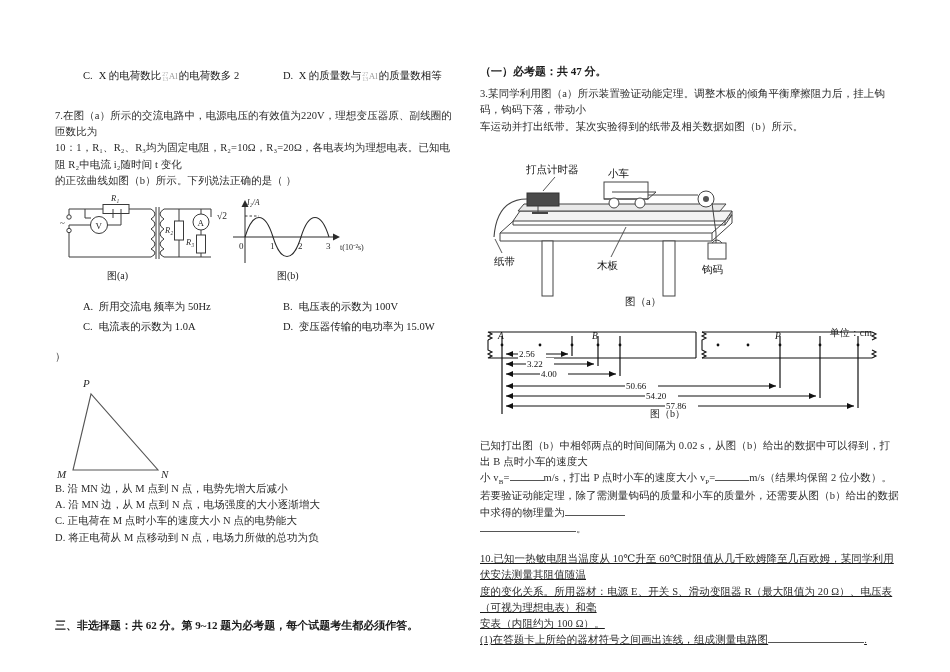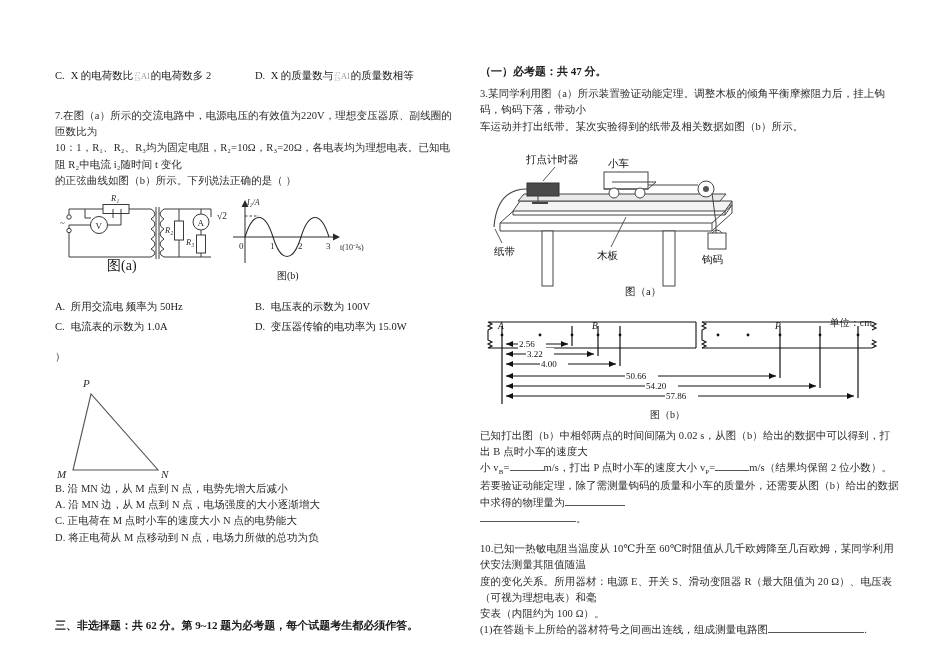--- a/index.html
+++ b/index.html
@@ -11,49 +11,49 @@
     overflow:hidden;
     position:relative;
   }
   .page{position:absolute;inset:0;}
   .col{position:absolute;top:0;width:400px;}
   .colL{left:55px;}
   .colR{left:480px;width:420px;}
 
   .ln{font-size:10.5px;line-height:1.55;color:#2b2b2b;letter-spacing:.1px;}
   .opt-row{display:flex;font-size:10.5px;line-height:1.5;margin:3px 0;}
-  .opt{width:50%;padding-right:6px;box-sizing:border-box;}
+  .opt{width:50%;padding-right:6px;box-sizing:border-box;margin-left:28px;}
   .opt .lbl{display:inline-block;min-width:13px;}
   .stack .opt-row{margin:4px 0;}
   .blk{margin-top:9px;}
   sup,sub{font-size:7px;}
   .isotope{display:inline-block;vertical-align:baseline;position:relative;
            font-size:9px;color:#9a9a9a;margin:0 1px;}
   .isotope .nums{display:inline-block;font-size:6px;line-height:.85;
                  vertical-align:middle;text-align:right;margin-right:.5px;color:#b4b4b4;}
   .isotope .nums i{display:block;font-style:normal;}
   .blankline{display:inline-block;border-bottom:1px solid #555;min-width:34px;height:9px;}
   .blankline.lg{min-width:96px;}
   .blankline.md{min-width:60px;}
 
   
   .fig7{position:relative;height:92px;margin-top:6px;text-decoration:underline;}
-  .fig7 .cap-a{position:absolute;left:52px;top:62px;font-size:14px;}
+  .fig7 .cap-a{position:absolute;left:52px;top:74px;font-size:10px;}
   .fig7 .cap-b{position:absolute;left:222px;top:74px;font-size:10px;}
 
   
   .fig8{position:relative;height:118px;margin-top:4px;}
 
   
-  .fig9a{position:relative;height:165px;margin-top:10px;}
+  .fig9a{position:relative;height:165px;margin-top:20px;}
   .fig9a .cap{position:absolute;left:145px;top:140px;font-size:10.5px;}
 
   
   .fig9b{position:relative;height:110px;margin-top:6px;}
-  .fig9b .cap{position:absolute;left:170px;top:92px;font-size:10px;}
+  .fig9b .cap{position:absolute;left:170px;top:81px;font-size:10px;}
   .unit{position:absolute;right:28px;top:0px;font-size:10px;}
 
   svg{display:block;overflow:visible;}
   .sec-head{font-weight:bold;font-size:11px;font-family:Liberation Serif, serif;}
   .bottomline{position:absolute;left:55px;top:618px;width:520px;}
 </style>
 </head>
 <body>
 
 <div class="page">
@@ -343,21 +343,21 @@
         <span>小 v</span><sub>B</sub><span>=</span><span class="blankline"></span><span>m/s，打出 P 点时小车的速度大小 v</span><sub>P</sub><span>=</span><span class="blankline"></span><span>m/s（结果均保留 2 位小数）。</span>
       </div>
       <div class="ln">
         <span>若要验证动能定理，除了需测量钩码的质量和小车的质量外，还需要从图（b）给出的数据中求得的物理量为</span><span class="blankline md"></span>
       </div>
       <div class="ln">
         <span class="blankline lg"></span><span>。</span>
       </div>
     </div>
 
-    <div class="blk" style="margin-top:14px;">
+    <div class="blk" style="margin-top:14px;text-decoration:underline;">
       <div class="ln">10.已知一热敏电阻当温度从 10℃升至 60℃时阻值从几千欧姆降至几百欧姆，某同学利用伏安法测量其阻值随温</div>
       <div class="ln">度的变化关系。所用器材：电源 E、开关 S、滑动变阻器 R（最大阻值为 20 Ω）、电压表（可视为理想电表）和毫</div>
       <div class="ln">安表（内阻约为 100 Ω）。</div>
       <div class="ln">
         <span>(1)在答题卡上所给的器材符号之间画出连线，组成测量电路图</span><span class="blankline lg"></span><span>.</span>
       </div>
     </div>
   </div>
 
   <div class="bottomline">

